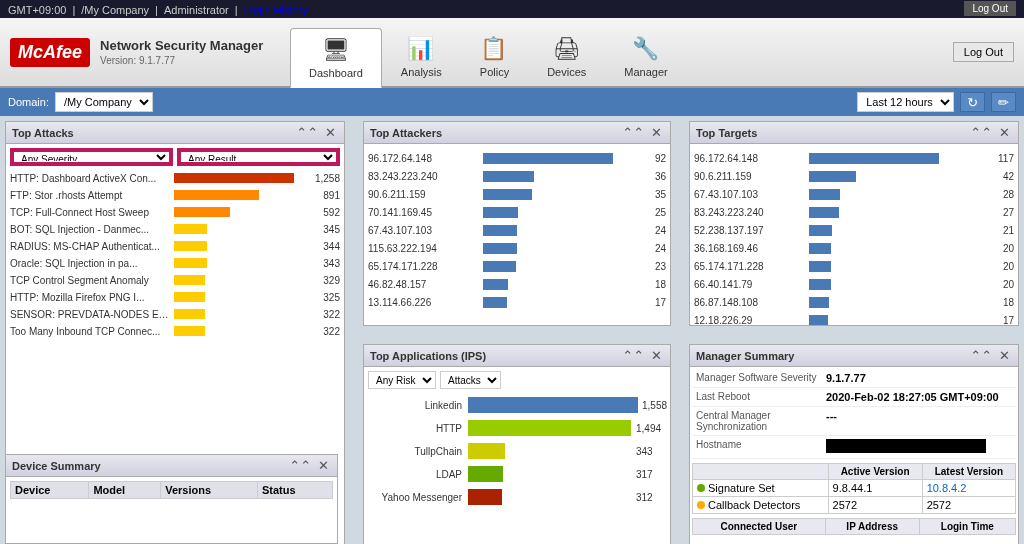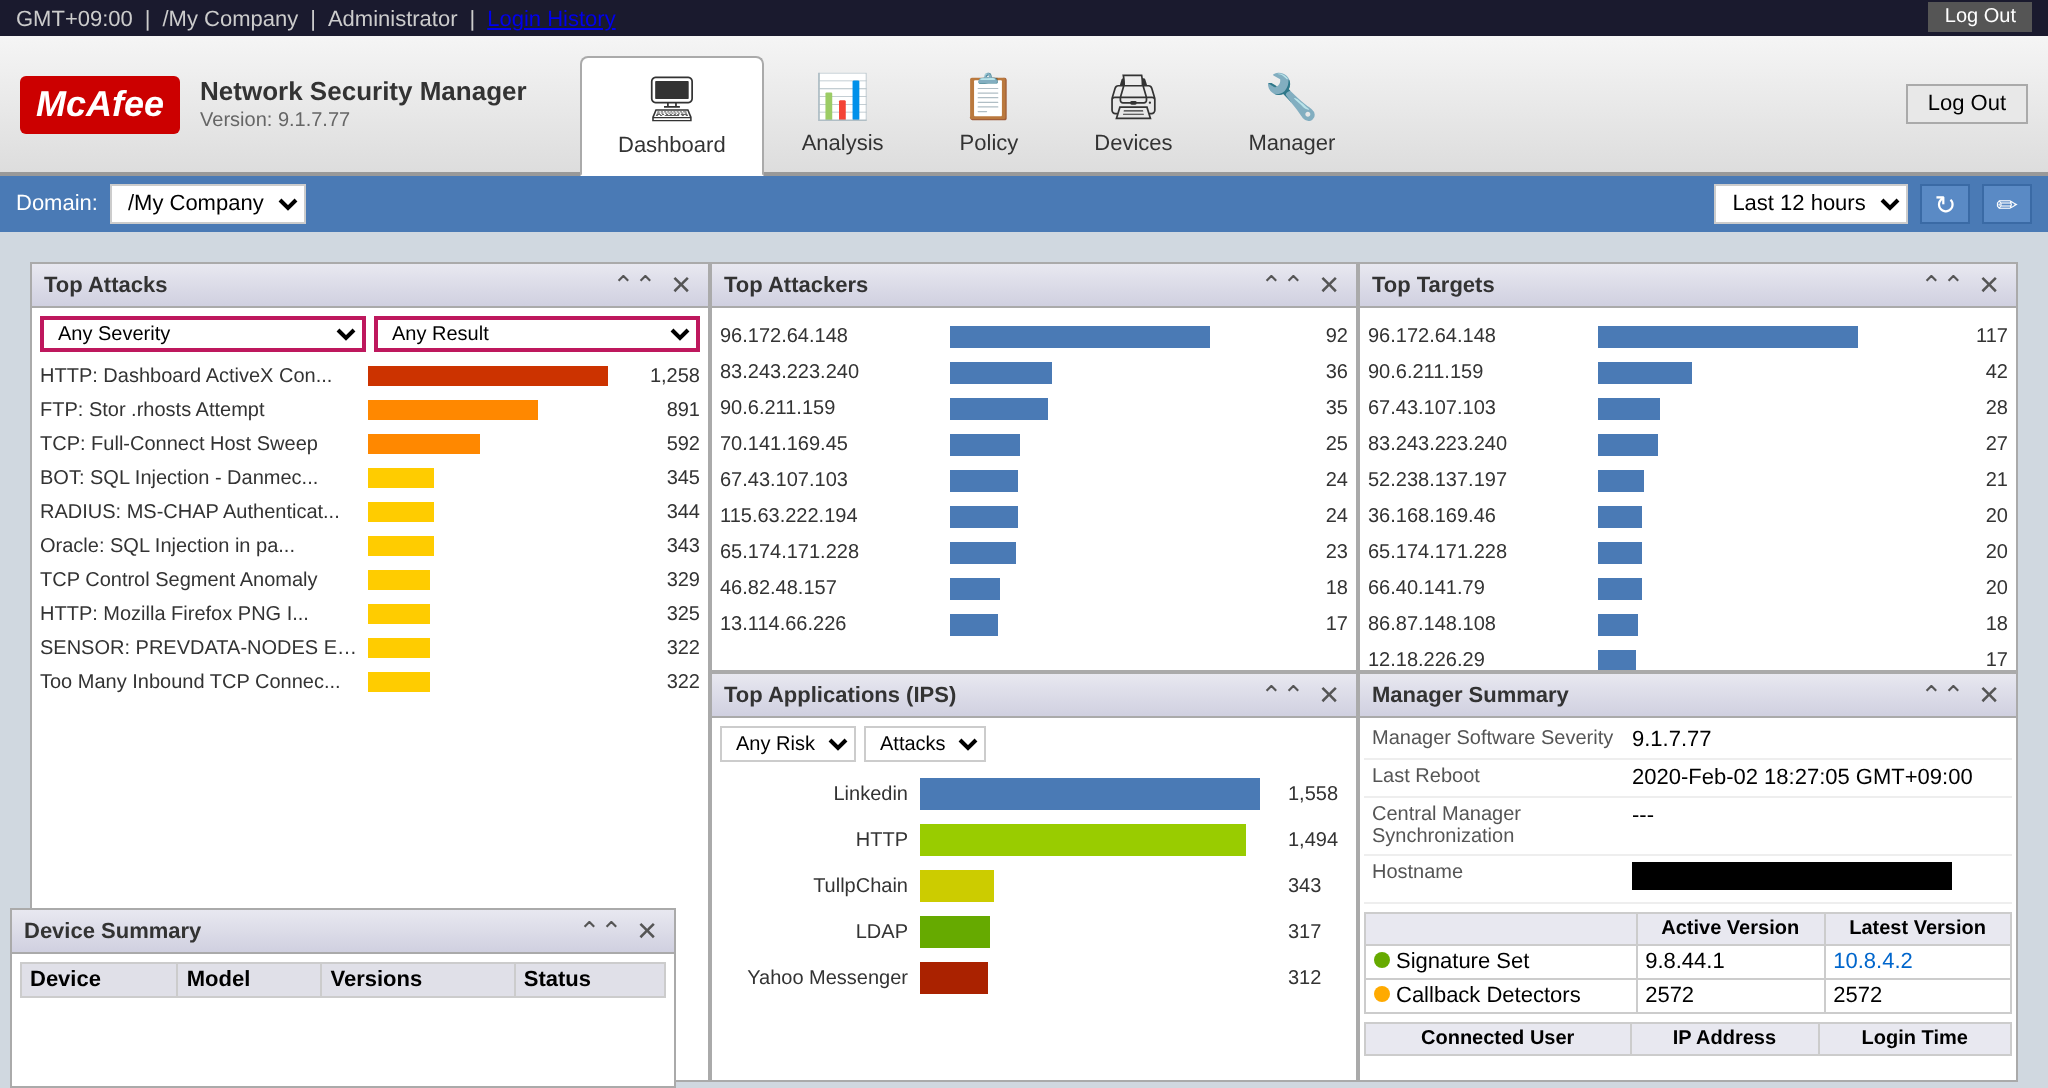--- a/index.html
+++ b/index.html
@@ -35,21 +35,21 @@
     
     .panel { background: white; border: 1px solid #aaa; display: flex; flex-direction: column; overflow: hidden; }
     .panel-header { background: linear-gradient(to bottom, #e8e8f0, #d0d0e0); display: flex; align-items: center; justify-content: space-between; padding: 3px 6px; height: 22px; border-bottom: 1px solid #aaa; }
     .panel-title { font-weight: bold; font-size: 11px; color: #333; }
     .panel-controls { display: flex; gap: 3px; align-items: center; }
     .panel-btn { background: none; border: none; cursor: pointer; font-size: 13px; color: #555; padding: 0 2px; line-height: 1; }
     .panel-body { flex: 1; overflow: hidden; padding: 4px; }
 
     
     .attack-filters { display: flex; gap: 4px; margin-bottom: 4px; }
-    .filter-select { border: 2px solid #be185d; padding: 1px 3px; font-size: 10px; height: 18px; background: white; flex: 1; }
+    .filter-select { border: 4px solid #be185d; padding: 1px 3px; font-size: 10px; height: 18px; background: white; flex: 1; }
     .attack-list { display: flex; flex-direction: column; gap: 1px; }
     .attack-row { display: flex; align-items: center; height: 16px; }
     .attack-name { width: 160px; overflow: hidden; text-overflow: ellipsis; white-space: nowrap; font-size: 10px; color: #333; flex-shrink: 0; }
     .attack-bar-container { flex: 1; height: 10px; position: relative; margin: 0 4px; }
     .attack-bar { height: 10px; }
     .attack-value { font-size: 10px; color: #333; min-width: 28px; text-align: right; }
 
     
     .ip-list { display: flex; flex-direction: column; gap: 2px; margin-top: 2px; }
     .ip-row { display: flex; align-items: center; height: 16px; }
@@ -69,30 +69,30 @@
     .app-row { display: flex; align-items: center; height: 20px; }
     .app-name { width: 100px; font-size: 10px; color: #333; text-align: right; padding-right: 6px; flex-shrink: 0; }
     .app-bar-container { flex: 1; height: 16px; position: relative; margin-right: 4px; }
     .app-bar { height: 16px; }
     .app-value { font-size: 10px; color: #333; min-width: 30px; }
 
     
     .manager-table { width: 100%; border-collapse: collapse; font-size: 10px; }
     .manager-table td { padding: 3px 4px; vertical-align: top; border-bottom: 1px solid #eee; }
     .manager-table td:first-child { color: #555; width: 130px; font-size: 10px; }
-    .manager-table td:last-child { font-weight: 400; }
+    .manager-table td:last-child { font-weight: 700; }
     .sub-table { width: 100%; border-collapse: collapse; font-size: 10px; margin-top: 2px; }
     .sub-table th { background: #e8e8f0; border: 1px solid #ccc; padding: 2px 4px; text-align: center; font-size: 10px; }
     .sub-table td { border: 1px solid #ccc; padding: 2px 4px; }
     .link-blue { color: #0066cc; text-decoration: none; }
     .dot-green { display: inline-block; width: 8px; height: 8px; background: #66aa00; border-radius: 50%; margin-right: 3px; }
     .dot-yellow { display: inline-block; width: 8px; height: 8px; background: #ffaa00; border-radius: 50%; margin-right: 3px; }
     .hostname-black { display: inline-block; background: black; width: 160px; height: 14px; }
 
-    .main-grid { display: grid; grid-template-columns: 340px 1fr 330px; grid-template-rows: 205px 205px; gap: 0; padding: 15px; height: calc(544px - 18px - 70px - 28px); }
+    .main-grid { display: grid; grid-template-columns: 340px 1fr 330px; grid-template-rows: 205px 205px; gap: 18px; padding: 5px; height: calc(544px - 18px - 70px - 28px); }
   </style>
 </head>
 <body>
 
 <div class="top-bar">
   <div class="top-bar-left">
     <span>GMT+09:00</span>
     <span>|</span>
     <span>/My Company</span>
     <span>|</span>

